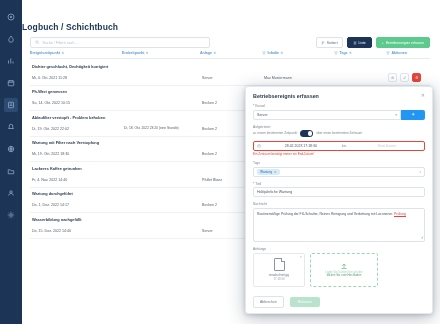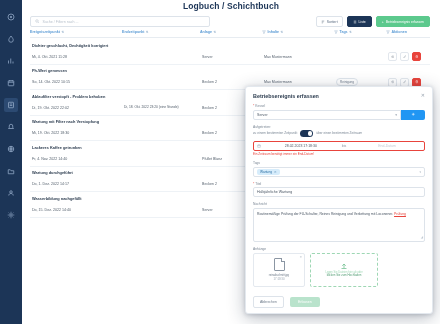--- a/index.html
+++ b/index.html
@@ -21,22 +21,22 @@
     width:14px;height:14px;margin-bottom:8px;
     display:flex;align-items:center;justify-content:center;
     color:#8fa6c4;font-size:7px;line-height:1;border-radius:2px;
   }
   .side-ico svg{width:8px;height:8px;display:block;}
   .side-ico.active{background:#2c4a72;}
 
   
   .main{position:absolute;left:22px;top:0;width:418px;height:324px;background:#fff;}
   .page-title{
-    text-align:center;font-size:8.5px;font-weight:bold;color:#1c3557;
-    padding-top:1px;letter-spacing:.1px;
+    font-size:8.5px;font-weight:bold;color:#1c3557;
+    padding-top:22px;letter-spacing:.1px;
   }
 
   
   .toolbar{
     display:flex;align-items:center;gap:4px;
     padding:5px 10px 3px 8px;
   }
   .search-box{
     flex:0 0 170px;height:9px;border:1px solid #dde3ea;border-radius:2px;
     background:#fff;display:flex;align-items:center;padding:0 4px;gap:3px;

